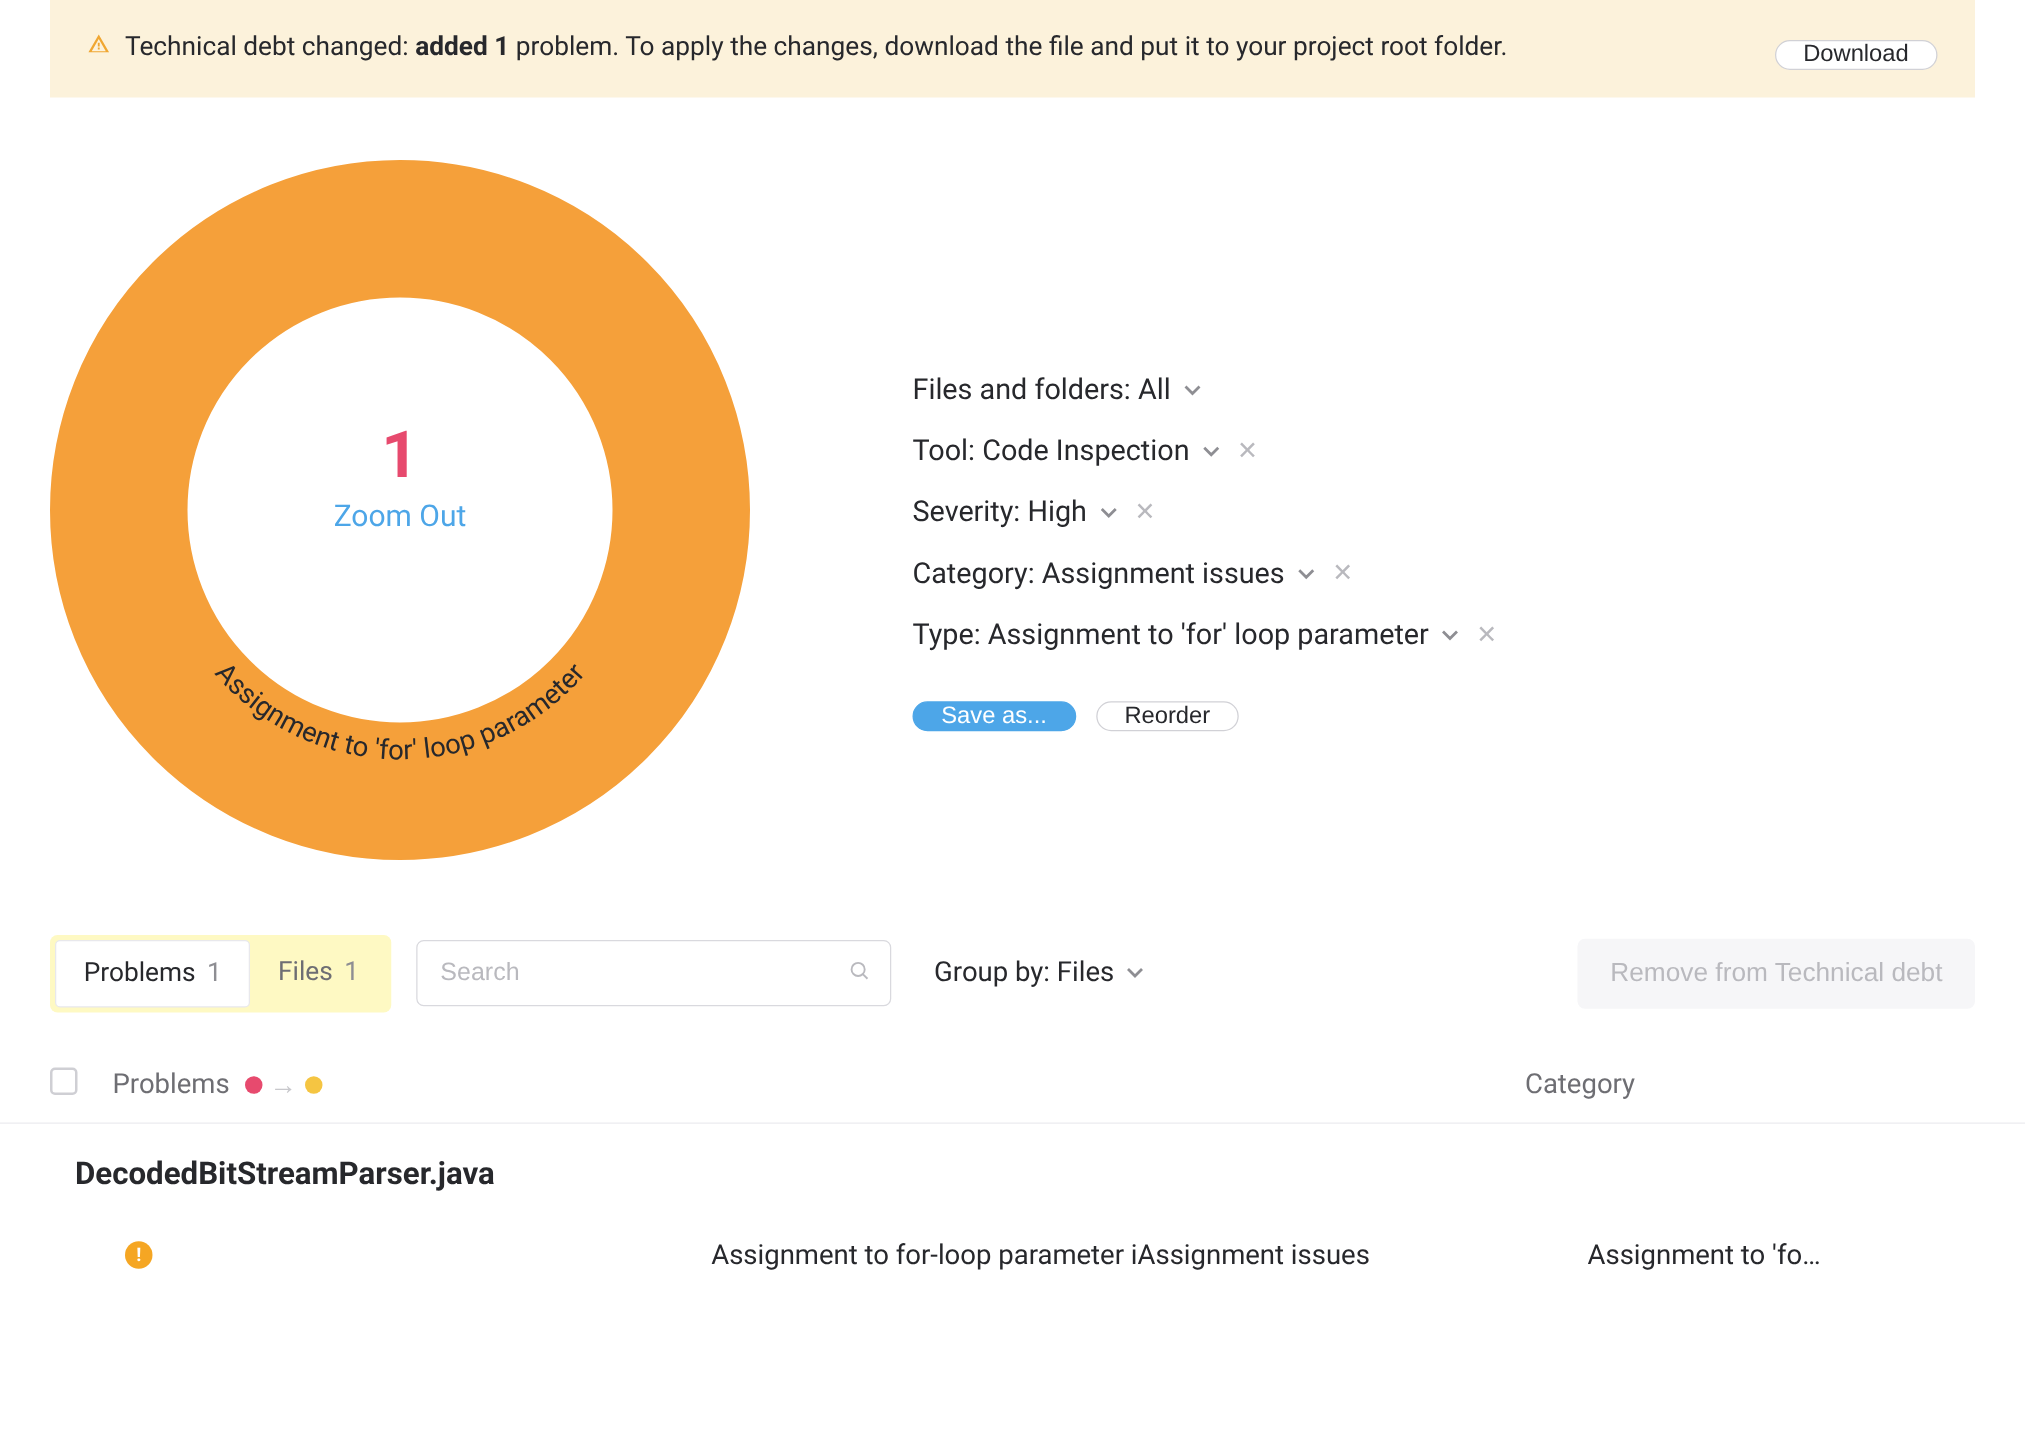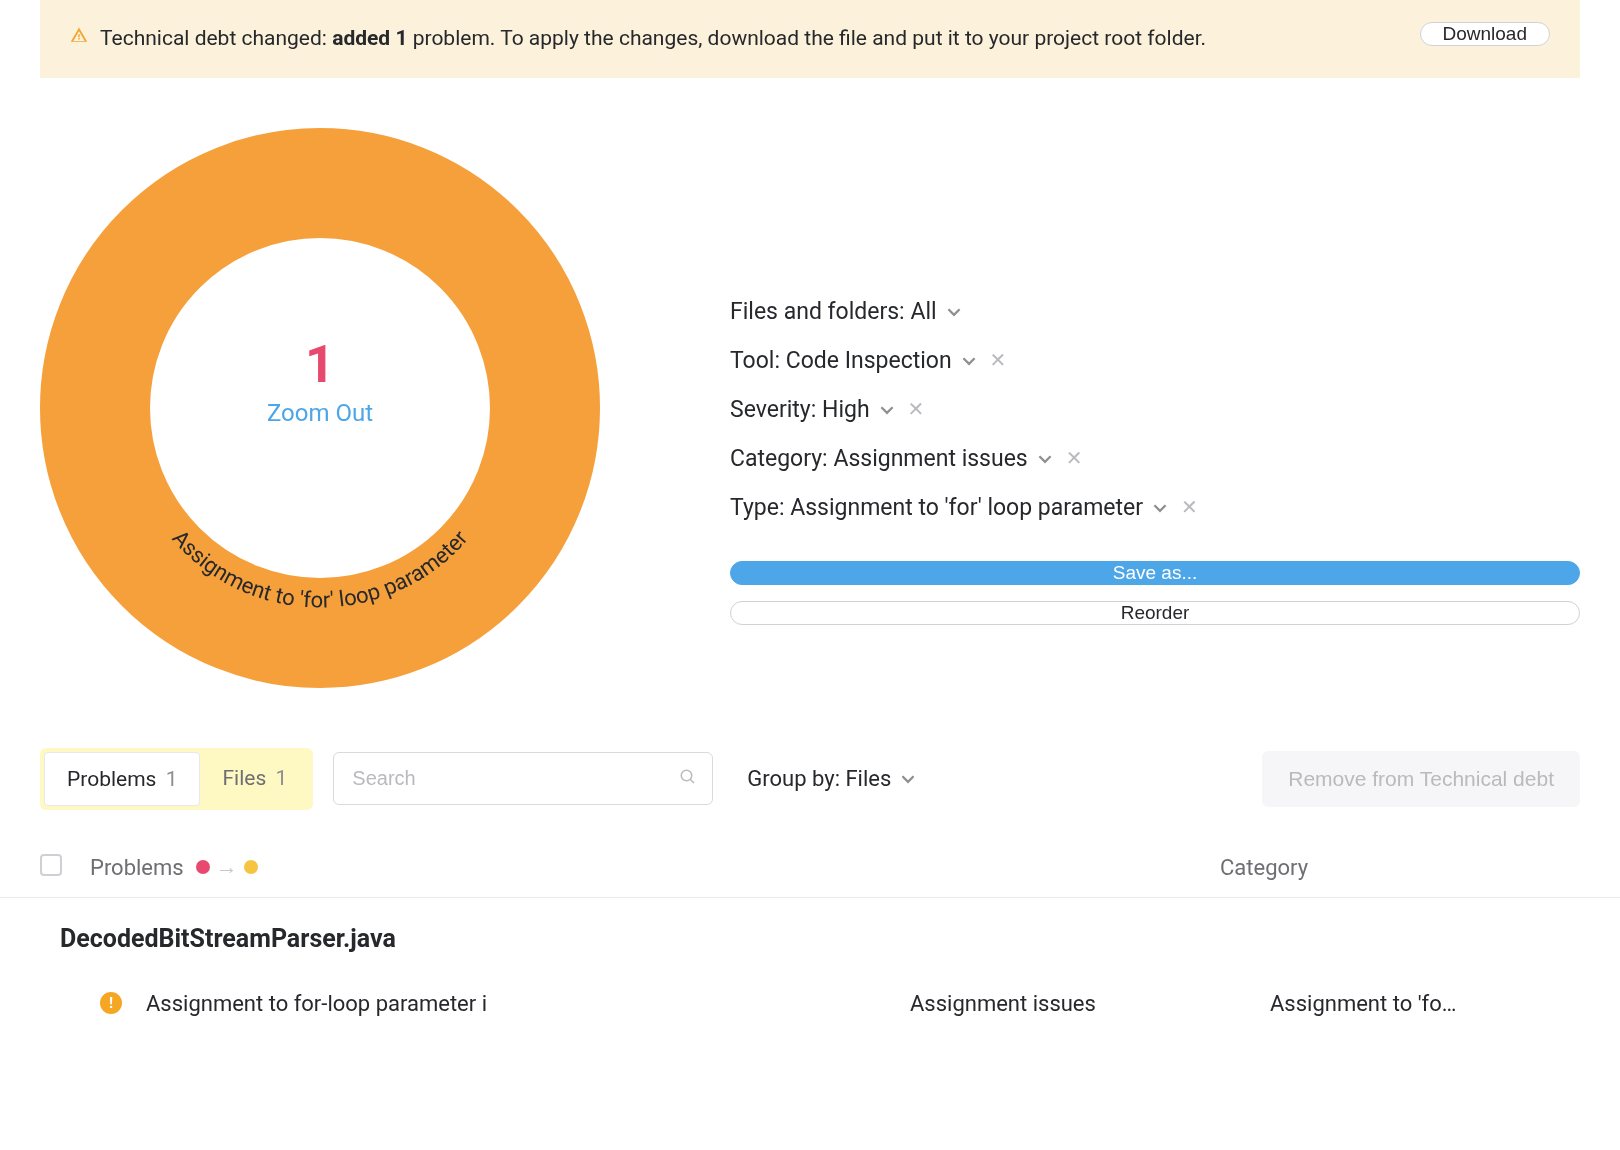--- a/index.html
+++ b/index.html
@@ -1,19 +1,19 @@
 <!DOCTYPE html>
 <html><head>
 <meta charset="utf-8">
 <style>
 * { box-sizing: border-box; margin: 0; padding: 0; }
 body { font-family: -apple-system, BlinkMacSystemFont, "Segoe UI", Roboto, "Helvetica Neue", Arial, sans-serif; background: #fff; color: #27282c; width: 1620px; }
 
 
-.banner { background: #fcf2db; display: flex; align-items: flex-start; padding: 22px 30px; margin: 0 40px; }
+.banner { background: #fcf2db; display: flex; align-items: flex-end; padding: 22px 30px; margin: 0 40px; }
 .banner-icon { color: #f0a732; margin-right: 12px; font-size: 18px; flex-shrink: 0; align-self: flex-start; margin-top: 4px; }
 .banner-text { font-size: 21px; line-height: 1.6; color: #27282c; flex: 1; }
 .banner-bold { font-weight: 700; }
 .banner-action { margin-left: 20px; }
 .btn { border: 1px solid #d1d1d6; background: #fff; border-radius: 18px; padding: 0 22px; font-size: 19px; cursor: pointer; color: #27282c; }
 .btn-primary { background: #4da6e8; border-color: #4da6e8; color: #fff; }
 
 
 .main { display: flex; padding: 50px 40px 40px 40px; }
 .chart-wrap { position: relative; width: 560px; height: 560px; }
@@ -22,21 +22,21 @@
 .chart-count { font-size: 52px; font-weight: 700; color: #e74a6e; }
 .zoomout { font-size: 24px; color: #4da6e8; cursor: pointer; margin-top: 4px; }
 .arc-label { position: absolute; top: 0; left: 0; width: 560px; height: 560px; pointer-events: none; }
 .arc-label text { font-size: 22px; fill: #27282c; }
 
 
 .filters { flex: 1; padding-left: 130px; padding-top: 170px; }
 .filter-row { display: flex; align-items: center; font-size: 23px; color: #27282c; margin-bottom: 22px; }
 .filter-row .chev { margin-left: 10px; color: #8e8e93; }
 .filter-row .close { margin-left: 14px; color: #b9b9be; cursor: pointer; font-size: 20px; }
-.filter-actions { margin-top: 40px; display: flex; gap: 16px; flex-direction: column; }
+.filter-actions { margin-top: 40px; display: flex; gap: 16px; }
 
 
 .toolbar { display: flex; align-items: center; padding: 20px 40px 0 40px; gap: 20px; }
 .seg { display: flex; background: #fef9c3; border-radius: 6px; padding: 4px; }
 .seg-item { padding: 14px 22px; font-size: 21px; color: #6e6e73; cursor: pointer; border-radius: 4px; }
 .seg-item.active { background: #fff; color: #27282c; border: 1px solid #e8e8ec; }
 .seg-count { color: #8e8e93; margin-left: 4px; }
 .search-box { position: relative; width: 380px; }
 .search-input { width: 100%; border: 1px solid #d9d9de; border-radius: 6px; padding: 14px 44px 14px 18px; font-size: 20px; color: #27282c; }
 .search-input::placeholder { color: #b9b9be; }
@@ -54,21 +54,21 @@
 .dot { width: 14px; height: 14px; border-radius: 50%; }
 .dot-red { background: #e74a6e; }
 .dot-arrow { color: #c8c8cc; }
 .dot-yellow { background: #f5c542; }
 .th-cat { width: 360px; }
 .th-type { width: 310px; }
 
 .file-row { padding: 26px 40px 10px 60px; font-size: 25px; font-weight: 700; }
 .problem-row { display: flex; align-items: center; padding: 28px 40px 20px 100px; font-size: 22px; }
 .sev-icon { width: 22px; height: 22px; border-radius: 50%; background: #f5a623; color: #fff; display: inline-flex; align-items: center; justify-content: center; font-size: 15px; font-weight: 700; margin-right: 24px; }
-.pr-name { flex: 1; }
+.pr-name { flex: 1; text-align: right; }
 .pr-cat { width: 360px; }
 .pr-type { width: 310px; white-space: nowrap; overflow: hidden; text-overflow: ellipsis; }
 
 svg.chev-icon { width: 14px; height: 14px; }
 </style>
 </head>
 <body>
 
 <div class="banner">
   <span class="banner-icon">

